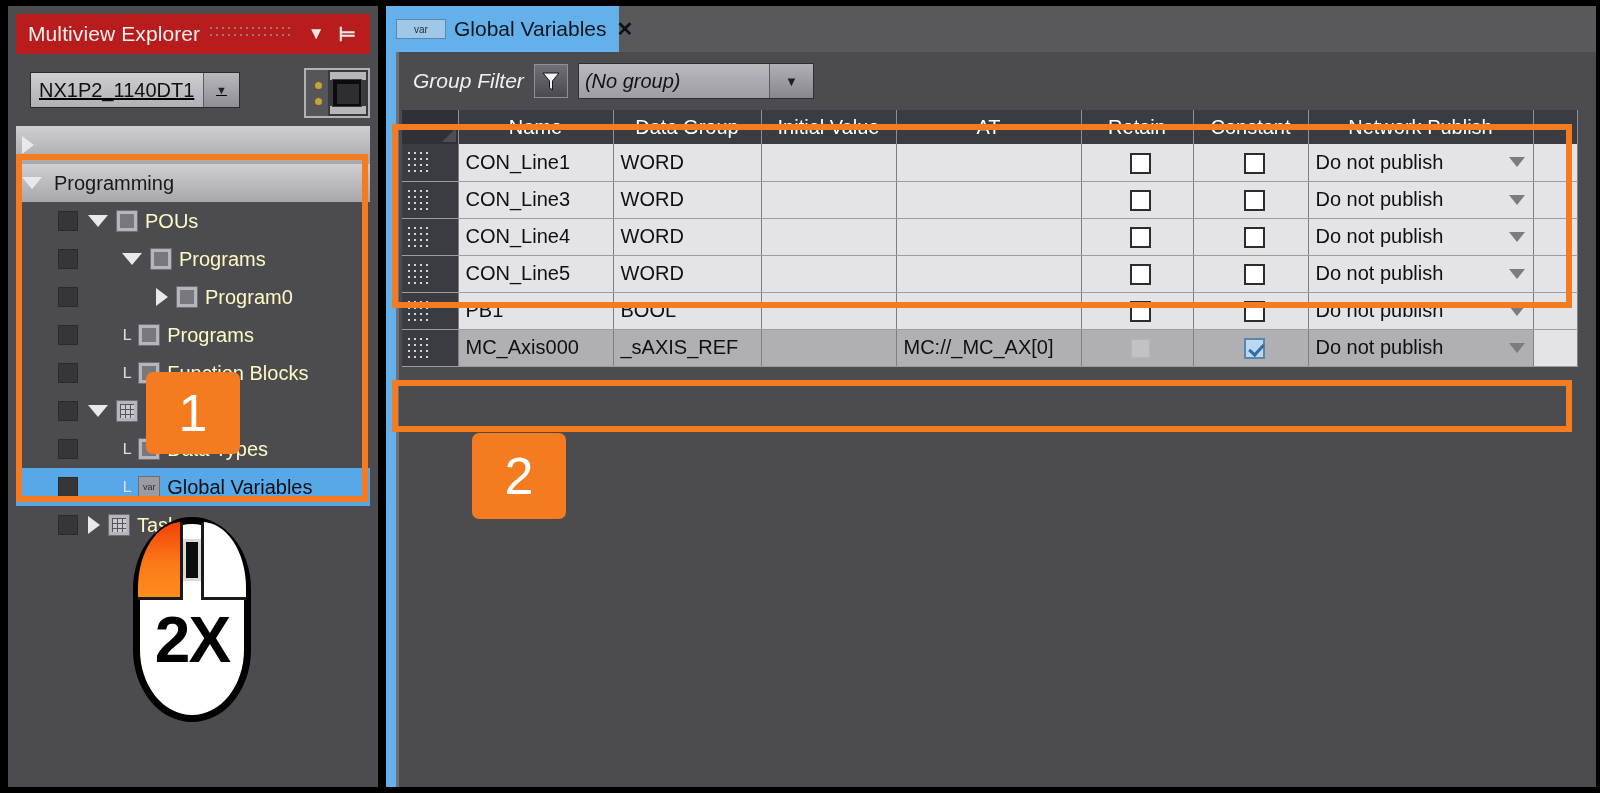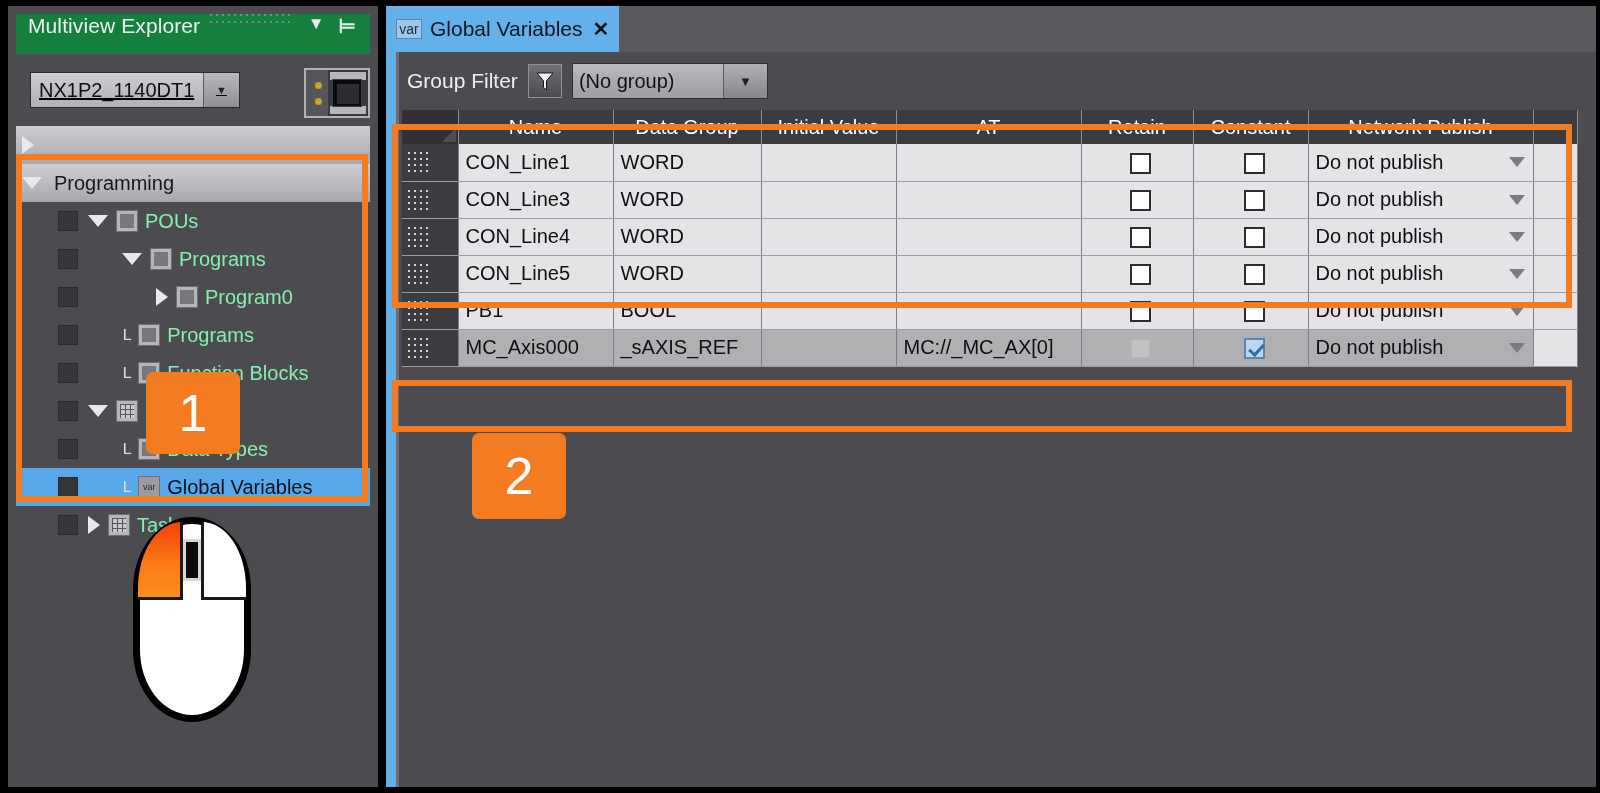--- a/index.html
+++ b/index.html
@@ -12,22 +12,22 @@
   #root { position: relative; width: 1600px; height: 793px; background: #000; }
 
   
   #sidebar {
     position: absolute; left: 8px; top: 6px;
     width: 370px; height: 781px;
     background: #4c4c50;
   }
   #mve-titlebar {
     position: absolute; left: 8px; top: 8px; width: 354px; height: 40px;
-    background: #15803d;
-    display: flex; 
+    background: #b91c1c;
+    display: flex; align-items: center;
   }
   #mve-title {
     color: #f0f0f0; font-size: 21px; padding-left: 12px; white-space: nowrap;
     letter-spacing: .1px;
   }
   .dotgrip {
     flex: 1; height: 14px; margin: 0 10px;
     background-image: radial-gradient(circle at 1px 1px, #8d8d92 1.1px, transparent 1.2px);
     background-size: 6px 7px;
     opacity: .85;
@@ -69,21 +69,21 @@
     position: absolute; left: 9px; width: 7px; height: 7px; border-radius: 50%;
     background: #c8a62a;
   }
   #device-thumb .dt-left {
     position:absolute; left:0; top:0; width:22px; height:100%; background:#55555a;
   }
 
   
   #tree { position: absolute; left: 8px; top: 120px; width: 354px; bottom: 4px; overflow: hidden; }
   .node { position: relative; height: 38px; display: flex; align-items: center; }
-  .node-label { font-size: 20px; white-space: nowrap; color: #86efac; }
+  .node-label { font-size: 20px; white-space: nowrap; color: #fef9c3; }
   .node.header-node { background: linear-gradient(#cfcfd3,#a7a7ac); }
   .node.header-node .node-label { color: #18181c; padding-left: 4px; }
   .node.selected { background: #57a8e8; }
   .node.selected .node-label { color: #101016; }
   .checkbox-sq {
     width: 20px; height: 20px; background: #36363a; border: 1px solid #2b2b2f;
     flex: none;
   }
   .tri { width: 0; height: 0; flex: none; }
   .tri-down { border-left: 10px solid transparent; border-right: 10px solid transparent; border-top: 12px solid #e9e9ed; }
@@ -108,38 +108,38 @@
   #main {
     position: absolute; left: 386px; top: 6px; right: 4px; bottom: 6px;
     background: #4c4c50;
   }
   #tabstrip { position: absolute; left: 0; top: 0; right: 0; height: 46px; background: #58585d; }
   #tab-active {
     position: absolute; left: 0; top: 0; width: 233px; height: 46px;
     background: #63b0ea; display: flex; align-items: center; padding-left: 10px;
   }
   #tab-ic {
-    width: 26px; height: 20px; background: #9fc8e8; border: 1px solid #5c87ad;
-    font-size: 14px; color: #1d2b38; display: flex; align-items: center; justify-content: center;
+    width: 50px; height: 20px; background: #9fc8e8; border: 1px solid #5c87ad;
+    font-size: 10px; color: #1d2b38; display: flex; align-items: center; justify-content: center;
     flex: none; margin-right: 8px;
   }
   #tab-label { font-size: 21px; color: #10161c; white-space: nowrap; }
   #tab-close { font-size: 20px; font-weight: bold; color: #0c1116; margin-left: 10px; }
   #panel-leftrail { position: absolute; left: 0; top: 46px; bottom: 0; width: 10px; background: #63b0ea; }
   #panel-body { position: absolute; left: 10px; top: 46px; right: 0; bottom: 0; background: #4c4c50;
                 border-left: 3px solid #6e6e73; }
 
-  #filterbar { position: absolute; left: 0; top: 0; right: 0; height: 58px; display: flex; align-items: center; padding-left: 8px; }
+  #filterbar { position: absolute; left: 0; top: 0; right: 0; height: 58px; display: flex; align-items: center; padding-left: 14px; font-style: italic; }
   #filter-label { color: #efefef; font-size: 21px; margin-right: 10px; white-space: nowrap; }
   #funnel-btn {
     width: 34px; height: 34px; background: linear-gradient(#6f6f75,#4a4a50);
     border: 1px solid #8f8f95; display: flex; align-items: center; justify-content: center;
     margin-right: 10px; flex: none;
   }
-  #group-combo { width: 196px; height: 36px; display: flex; border: 1px solid #2f2f33; }
+  #group-combo { width: 236px; height: 36px; display: flex; border: 1px solid #2f2f33; }
   #group-combo-text { flex: 1; background: linear-gradient(#b9b9be,#9d9da3); display: flex; align-items: center;
     padding-left: 6px; color: #121216; font-size: 20px; }
   #group-combo-arrow { width: 44px; background: linear-gradient(#b0b0b6,#86868c); border-left: 1px solid #5b5b60;
     display: flex; align-items: center; justify-content: center; color: #1e1e22; font-size: 13px; }
 
   
   #table-wrap { position: absolute; left: 3px; top: 58px; right: 2px; height: 300px; }
   table#vartable { border-collapse: collapse; width: 1175px; table-layout: fixed; }
   table#vartable th {
     background: #3b3b42; color: #ffffff; font-size: 20px; font-weight: normal;
@@ -469,15 +469,16 @@
   <div class="hl" id="hl3" style="left:392px;top:380px;width:1180px;height:52px;"></div>
 
   <div class="badge" id="badge1" style="left:146px;top:372px;width:94px;height:82px;">1</div>
   <div class="badge" id="badge2" style="left:472px;top:433px;width:94px;height:86px;">2</div>
 
   <div id="mouse">
     <div id="mouse-body"></div>
     <div id="mouse-lbtn"></div>
     <div id="mouse-rbtn"></div>
     <div id="mouse-wheel"></div>
+    <div id="mouse-text">2X</div>
   </div>
 
 </div>
 
 </body></html>

